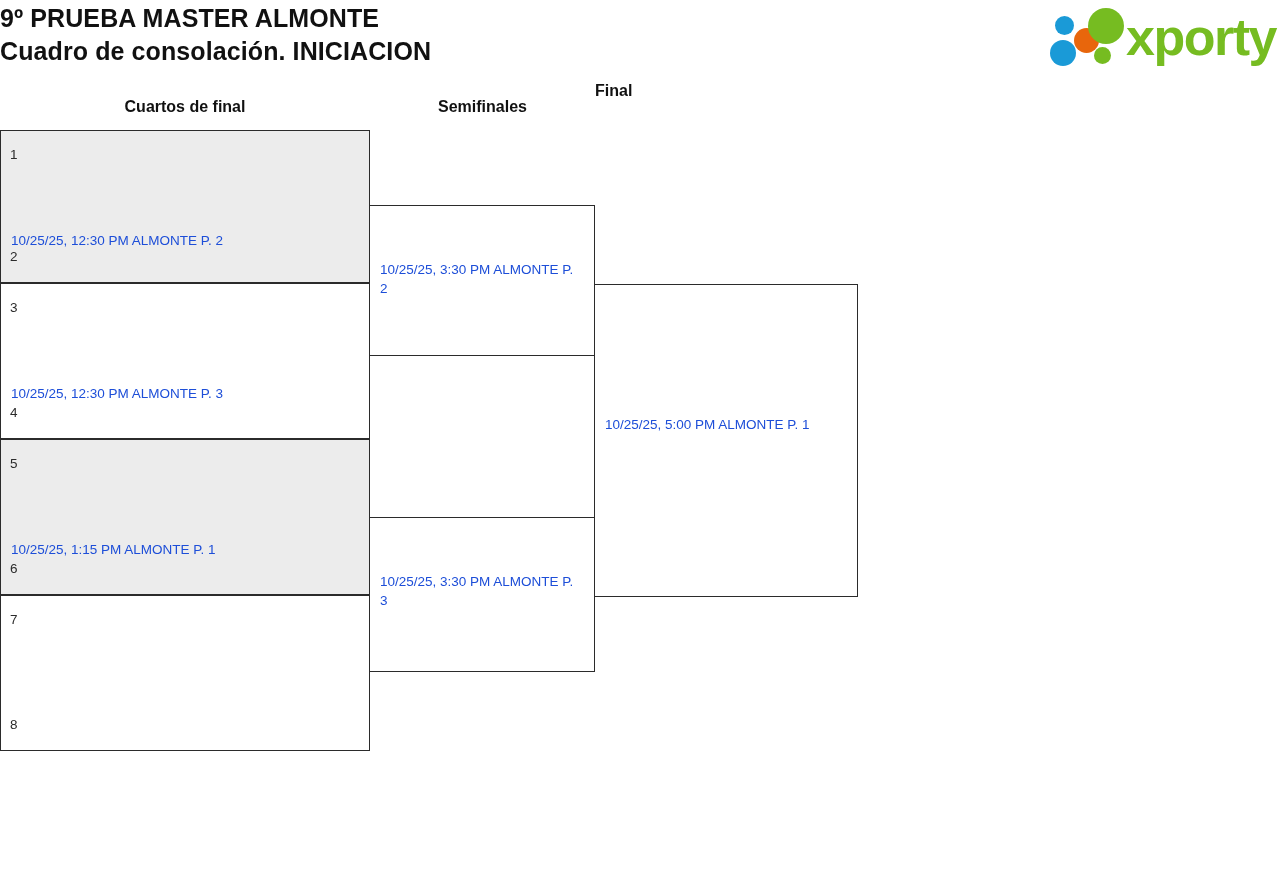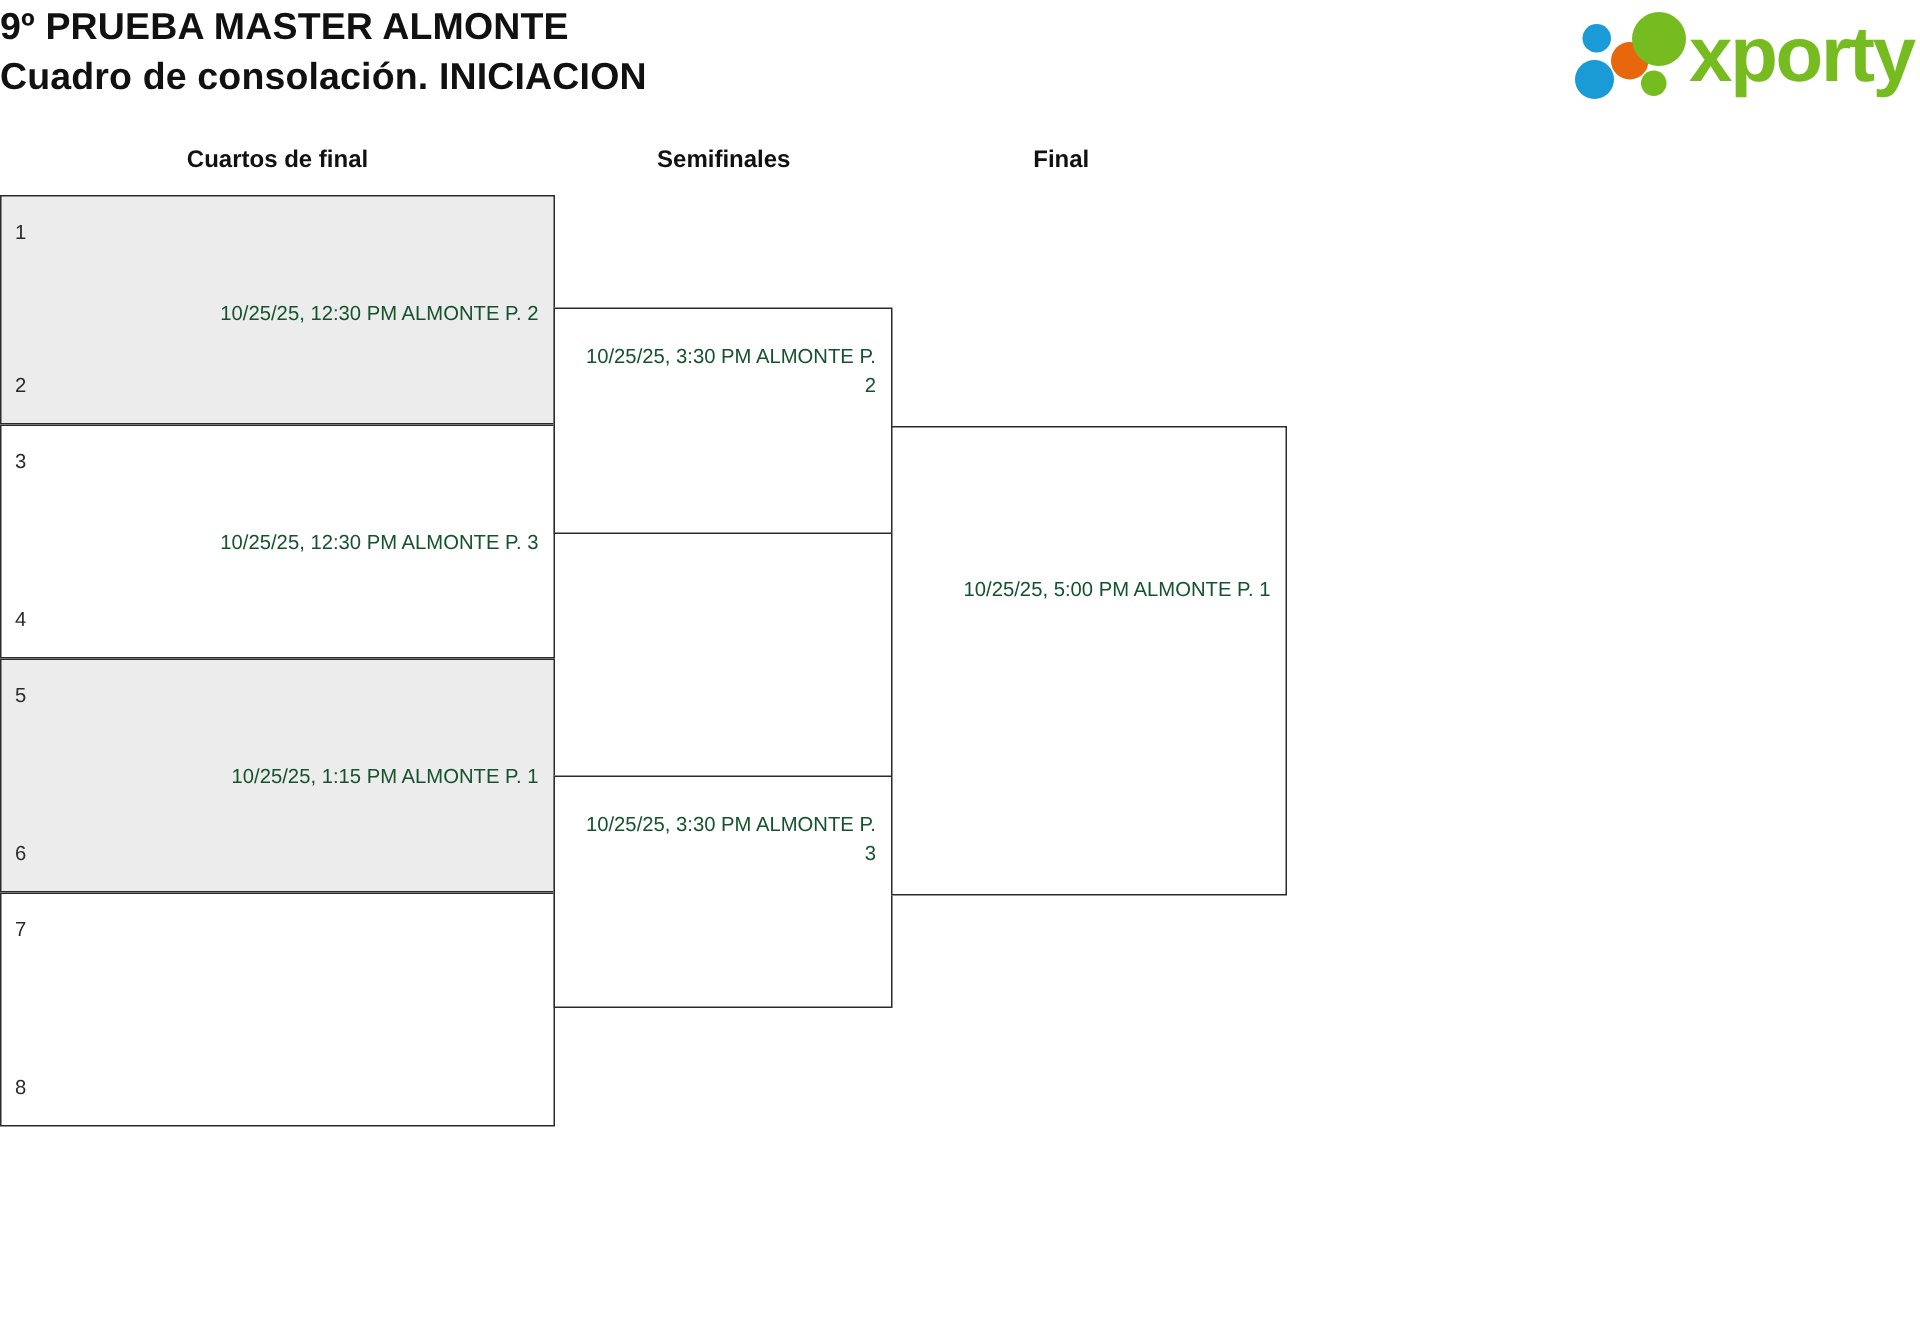--- a/index.html
+++ b/index.html
@@ -53,21 +53,21 @@
   .round-header {
     position: absolute;
     font-size: 16px;
     font-weight: 700;
     color: #111111;
     line-height: 20px;
     white-space: nowrap;
   }
   .rh-qf { left: 0px;   top: 97px; width: 370px; text-align: center; }
   .rh-sf { left: 370px; top: 97px; width: 225px; text-align: center; }
-  .rh-f  { left: 595px; top: 97px; width: 225px; text-align: center; }
+  .rh-f  { left: 595px; top: 81px; width: 225px; text-align: left; }
 
   
   .match-box {
     position: absolute;
     border: 1px solid #2b2b2b;
     background: #ffffff;
   }
   .match-box.shaded { background: #ececec; }
 
   .seed {
@@ -76,25 +76,26 @@
     font-size: 13.5px;
     line-height: 16px;
     color: #2b2b2b;
   }
   .seed-top    { top: 16px; }
   .seed-bottom { bottom: 17px; }
 
   .match-info {
     position: absolute;
     left: 0; right: 0;
-    text-align: right;
+    text-align: left;
     font-size: 13.5px;
     line-height: 19px;
-    color: #14532d;
+    color: #1d4ed8;
     padding: 0 10px;
+    margin-top: 32px;
   }
   .qf-info { top: 68px; }
   .sf-info { top: 22px; }
   .fi-info { top: 98px; }
 
   
   #qf1 { left: 0px; top: 130px;  width: 370px; height: 153px; }
   #qf2 { left: 0px; top: 283px;  width: 370px; height: 156px; }
   #qf3 { left: 0px; top: 439px;  width: 370px; height: 156px; }
   #qf4 { left: 0px; top: 595px;  width: 370px; height: 156px; }

